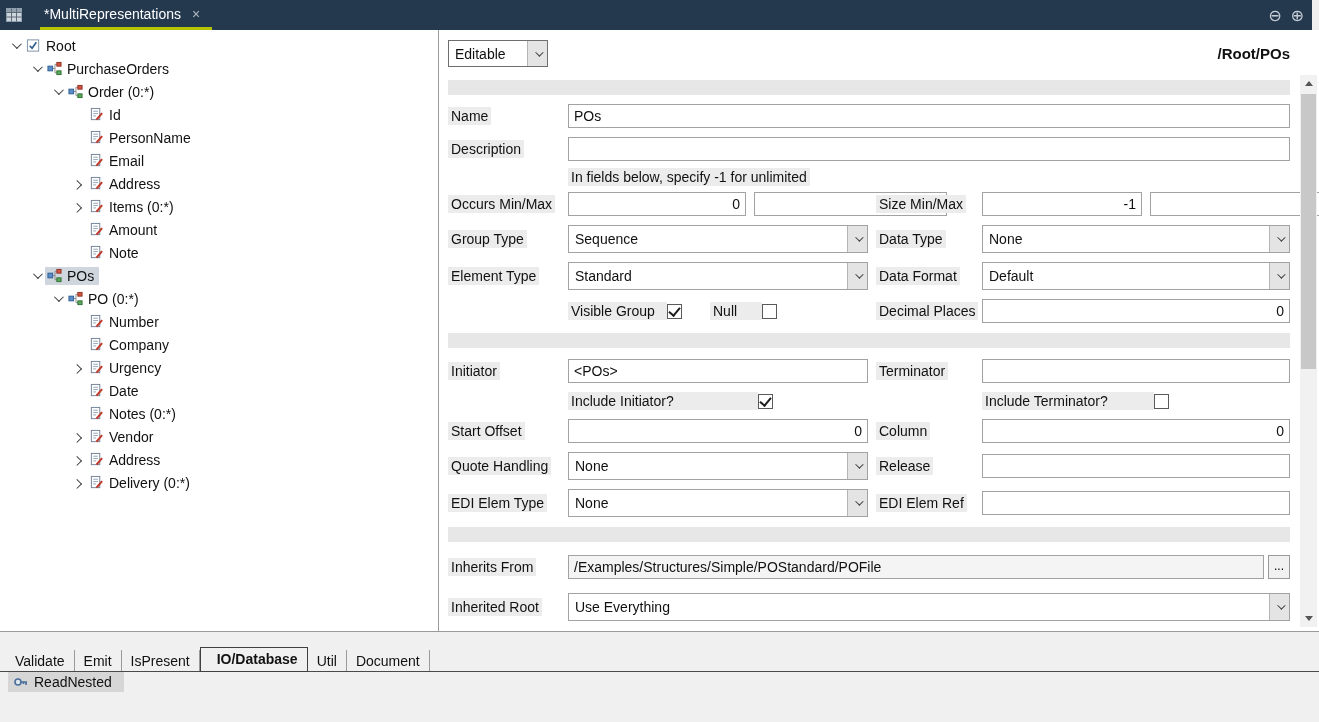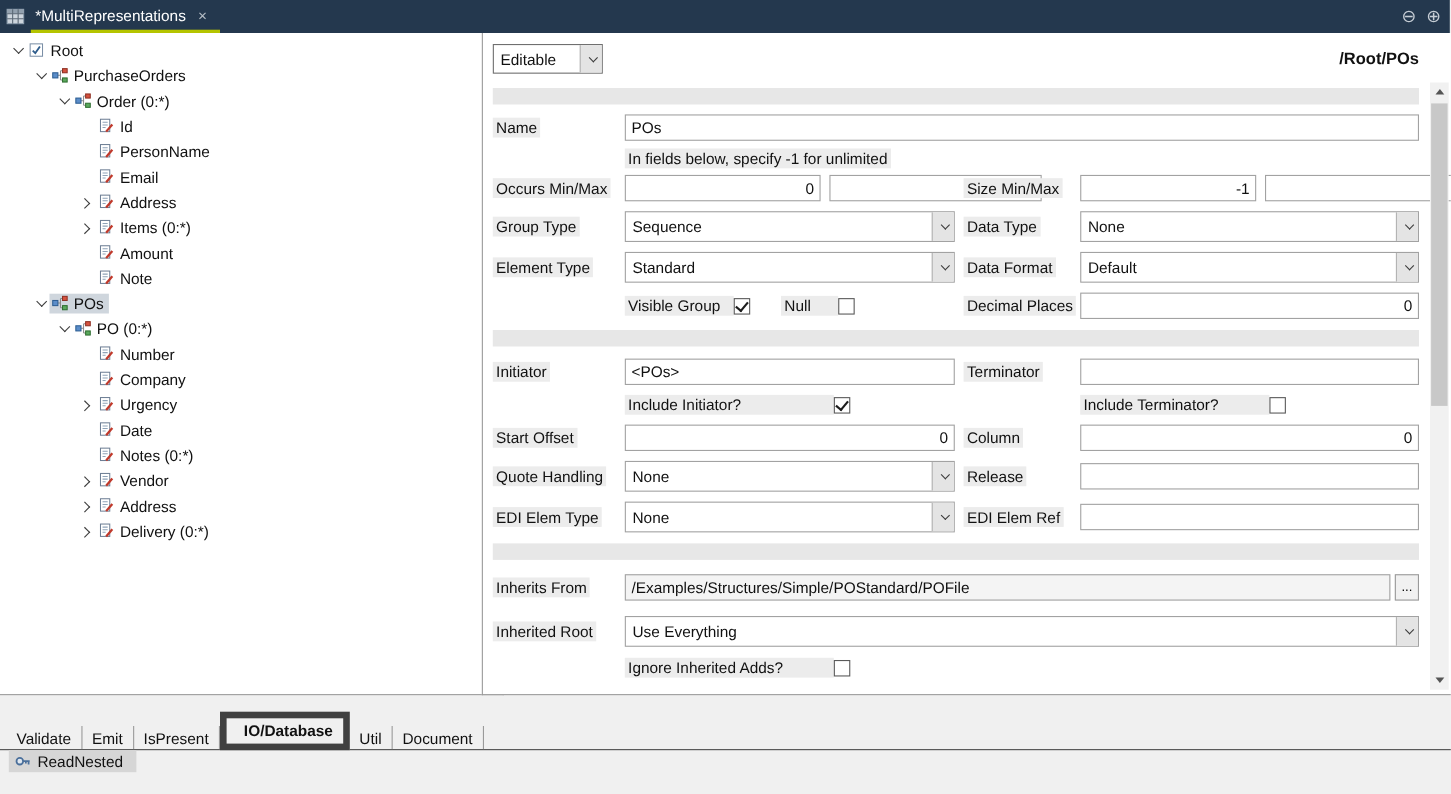--- a/index.html
+++ b/index.html
@@ -5,21 +5,21 @@
   * { box-sizing: border-box; }
   html,body { margin:0; padding:0; }
   body {
     width:1319px; height:722px; position:relative; overflow:hidden;
     font-family:"Liberation Sans","DejaVu Sans",sans-serif; font-size:14px;
     background:#f0f0f0; color:#111;
   }
   svg { display:block; }
 
   
-  .titlebar { position:absolute; top:0; left:0; right:1px; height:30px; background:#24384e; display:flex; align-items:stretch; }
+  .titlebar { position:absolute; top:0; left:0; right:7px; height:30px; background:#24384e; display:flex; align-items:stretch;gap:12px; }
   .app-icon { width:28px; display:flex; align-items:center; justify-content:center; }
   .doc-tab { display:flex; align-items:center; gap:11px; padding:0 12px 0 4px; border-bottom:3px solid #b5c400; color:#fff; }
   .doc-tab-title { font-size:14px; }
   .doc-tab-close { color:#b4bcc4; font-size:14px; }
   .win-controls { margin-left:auto; display:flex; align-items:center; gap:9px; padding-right:8px; color:#c6cdd5; font-size:16px; }
 
   
   .tree-pane { position:absolute; left:0; top:30px; width:458px; height:602px; background:#fff;
     border-right:1px solid #9a9a9a; border-bottom:1px solid #9a9a9a; padding-top:4px; overflow:hidden; }
   .splitter { position:absolute; left:459px; top:30px; width:3px; height:602px; background:#f0f0f0; }
@@ -75,21 +75,21 @@
   .sb-btn { height:17px; flex:none; display:flex; align-items:center; justify-content:center; }
   .tri-up { width:0; height:0; border-left:4px solid transparent; border-right:4px solid transparent; border-bottom:5px solid #555; }
   .tri-down { width:0; height:0; border-left:4px solid transparent; border-right:4px solid transparent; border-top:5px solid #555; }
   .sb-track { flex:1; position:relative; }
   .sb-thumb { position:absolute; top:2px; left:1px; right:1px; height:53%; background:#c8c8c8; }
 
   
   .bottom { position:absolute; left:0; right:0; top:633px; bottom:0; background:#f0f0f0; }
   .tabstrip { display:flex; align-items:flex-end; margin-top:14px; border-bottom:1px solid #4a4a4a; padding-left:6px; }
   .tab { padding:3px 9px 2px; border-right:1px solid #9a9a9a; white-space:nowrap; }
-  .tab.active { font-weight:bold; border:6px solid #404040; margin-bottom:-1px; background:#f0f0f0; position:relative; z-index:1; padding-bottom:4px;padding-left:16px; }
+  .tab.active { font-weight:bold; border:1px solid #404040; margin-bottom:-1px; background:#f0f0f0; position:relative; z-index:1; padding-bottom:4px;padding-left:16px; }
   .script-row { margin-top:0; padding-left:8px; }
   .script-item { display:inline-flex; align-items:center; gap:5px; background:#d6d6d6; padding:2px 12px 2px 5px; }
 </style>
 </head>
 <body>
 
 <svg width="0" height="0" style="position:absolute" aria-hidden="true">
   <defs>
     <symbol id="ic-app" viewBox="0 0 18 18">
       <rect x="1.5" y="2.5" width="15" height="13" fill="#cdd5dd" stroke="#8fa0b0"></rect>
@@ -392,20 +392,24 @@
     <div class="path">/Root/POs</div>
   </div>
 
   <div class="section-bar first-bar"></div>
 
   <div class="frow">
     <span class="hl c1">Name</span>
     <input class="txt c24" type="text" value="POs" style="">
   </div>
 
+  <div class="frow">
+    <span class="hl c1">Description</span>
+    <input class="txt c24" type="text" value="" style="">
+  </div>
 
   <div class="frow" style="margin-top:7px;">
     <span class="hl c24">In fields below, specify -1 for unlimited</span>
   </div>
 
   <div class="frow" style="margin-top:6px;">
     <span class="hl c1">Occurs Min/Max</span>
     <div class="pair c2">
       <input class="txt num w178" type="text" value="0" style="">
       <input class="txt num grow" type="text" value="1" style="">

